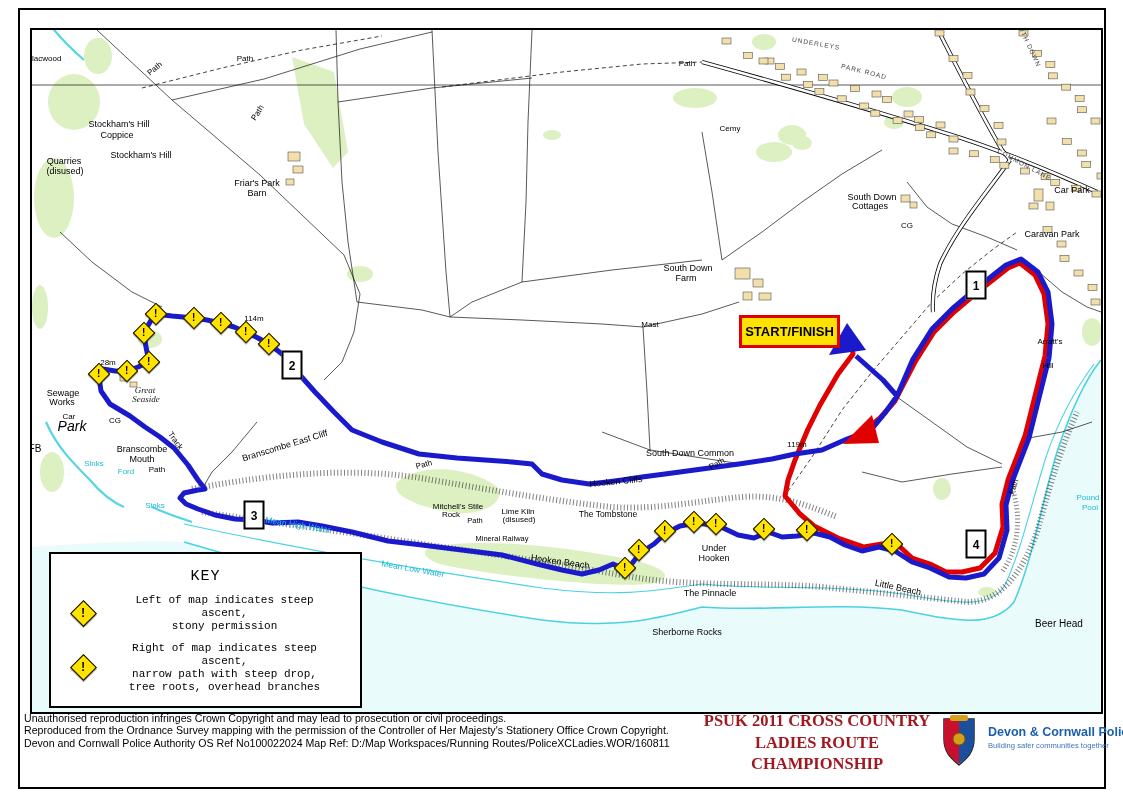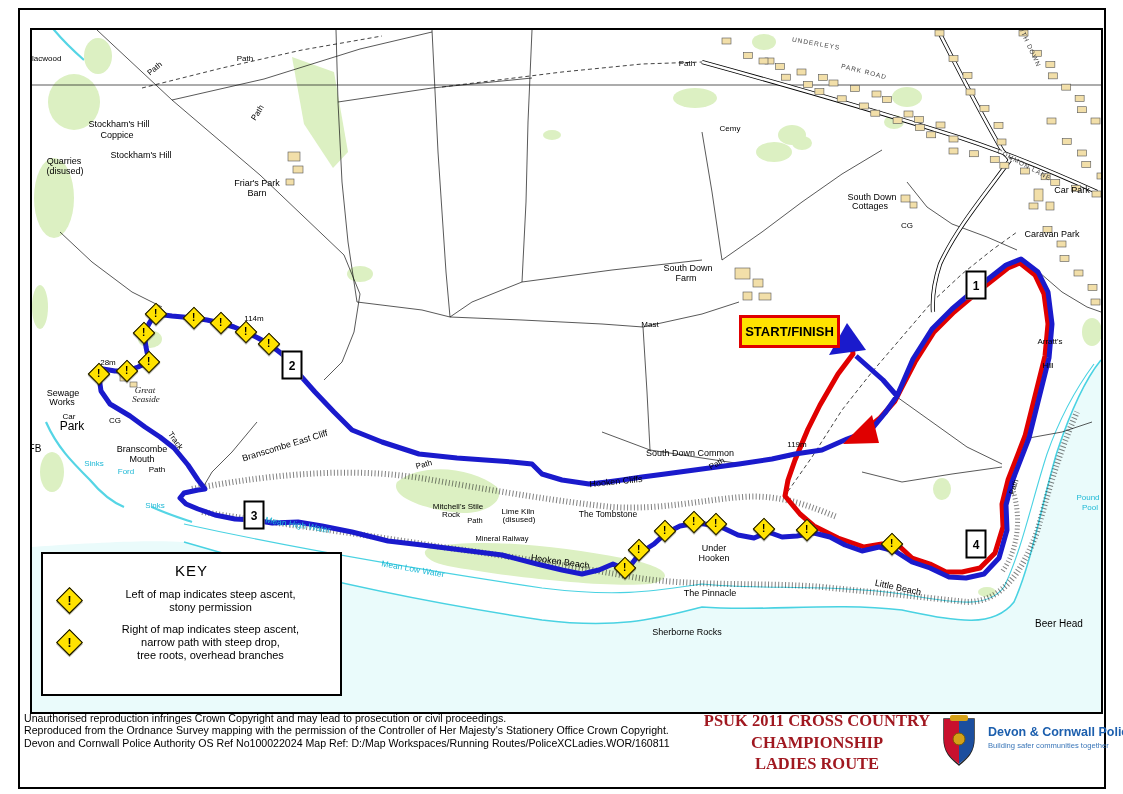--- a/index.html
+++ b/index.html
@@ -18,22 +18,22 @@
   .rmarker{position:absolute;width:17px;height:25px;background:#fff;border:2px solid #000;
         transform:translate(-50%,-50%);display:flex;align-items:center;justify-content:center;
         font-weight:bold;font-size:12px;z-index:6;}
   .wdiamond{position:absolute;width:14px;height:14px;background:#FFE200;border:1.5px solid #000;
         transform:translate(-50%,-50%) rotate(45deg);display:flex;align-items:center;
         justify-content:center;z-index:5;box-shadow:1px 1px 0 rgba(0,0,0,.35);}
   .wdiamond span{transform:rotate(-45deg);font-weight:bold;font-size:10px;line-height:1;}
   .startfinish{position:absolute;left:707px;top:285px;width:95px;height:27px;background:#FFE200;
         border:3px solid #E00000;display:flex;align-items:center;justify-content:center;
         font-weight:bold;font-size:13px;z-index:7;}
-  .keybox{position:absolute;left:9px;top:522px;width:297px;height:140px;background:#fff;
-        border:2px solid #000;z-index:8;padding:0;}
+  .keybox{position:absolute;left:17px;top:522px;width:297px;height:140px;background:#fff;
+        border:2px solid #000;z-index:8;padding:6px;font-family:Liberation Mono, monospace;}
   .keybox .ktitle{text-align:center;font-size:15px;letter-spacing:1px;margin-top:8px;}
   .krow{display:flex;align-items:center;margin-top:9px;}
   .kicon{width:52px;display:flex;align-items:center;justify-content:center;flex:0 0 52px;}
   .kdiamond{width:17px;height:17px;background:#FFE200;border:1.8px solid #000;transform:rotate(45deg);
         display:flex;align-items:center;justify-content:center;box-shadow:1px 1px 0 rgba(0,0,0,.35);}
   .kdiamond span{transform:rotate(-45deg);font-weight:bold;font-size:12px;line-height:1;}
   .ktext{flex:1;text-align:center;font-size:11px;line-height:1.18;padding-right:14px;}
   .copyblock{position:absolute;left:24px;top:712px;font-size:10.6px;line-height:12.4px;}
   .createdline{position:absolute;left:24px;top:757px;font-size:10.6px;text-decoration:underline;}
   .maptitle{position:absolute;left:678px;top:710px;width:278px;text-align:center;
@@ -243,21 +243,21 @@
         <div class="mlabel" style="left: 991px; top: 204px; margin-left: 29px;">Caravan Park</div>
         <div class="mlabel" style="left: 656px; top: 238px;">South Down</div>
         <div class="mlabel" style="left: 654px; top: 248px;">Farm</div>
         <div class="mlabel" style="left: 618px; top: 295px; font-size: 8px;">Mast</div>
         <div class="mlabel" style="left: 222px; top: 289px; font-size: 8px;">114m</div>
         <div class="mlabel" style="left: 76px; top: 333px; font-size: 8px;">28m</div>
         <div class="mlabel" style="left: 765px; top: 415px; font-size: 8px;">119m</div>
         <div class="mlabel" style="left: 31px; top: 363px;">Sewage</div>
         <div class="mlabel" style="left: 30px; top: 372px;">Works</div>
         <div class="mlabel" style="left: 37px; top: 387px; font-size: 8px;">Car</div>
-        <div class="mlabel" style="left: 40px; top: 396px; font-size: 12px;">Park</div>
+        <div class="mlabel" style="left: 40px; top: 396px; font-size: 14px; font-style: italic;">Park</div>
         <div class="mlabel antique" style="left: 113px; top: 360px;">Great</div>
         <div class="mlabel antique" style="left: 114px; top: 369px;">Seaside</div>
         <div class="mlabel" style="left: 83px; top: 391px; font-size: 8px;">CG</div>
         <div class="mlabel" style="left: 875px; top: 196px; font-size: 8px;">CG</div>
         <div class="mlabel" style="left: 110px; top: 419px;">Branscombe</div>
         <div class="mlabel" style="left: 110px; top: 429px;">Mouth</div>
         <div class="mlabel" style="left: 143px; top: 411px; font-size: 8px; transform: translate(-50%, -50%) rotate(55deg);">Track</div>
         <div class="mlabel" style="left: 125px; top: 440px; font-size: 8px;">Path</div>
         <div class="mlabel water" style="left: 94px; top: 442px; font-size: 8px;">Ford</div>
         <div class="mlabel water" style="left: 62px; top: 434px; font-size: 8px;">Sinks</div>
@@ -350,22 +350,22 @@
   <div class="outer-frame"></div>
 
   <div class="copyblock">
     <div>Unauthorised reproduction infringes Crown Copyright and may lead to prosecution or civil proceedings.</div>
     <div>Reproduced from the Ordnance Survey mapping with the permission of the Controller of Her Majesty's Stationery Office Crown Copyright.</div>
     <div>Devon and Cornwall Police Authority OS Ref No100022024   Map Ref: D:/Map Workspaces/Running  Routes/PoliceXCLadies.WOR/160811</div>
   </div>
 
   <div class="maptitle">
     <div>PSUK 2011 CROSS COUNTRY</div>
+    <div>LADIES ROUTE</div>
     <div>CHAMPIONSHIP</div>
-    <div>LADIES ROUTE</div>
   </div>
 
   <div class="logo">
     <svg width="42" height="54" viewBox="0 0 42 54">
       <path d="M6,4 h30 v20 c0,14 -8,20 -15,26 c-7,-6 -15,-12 -15,-26 Z" fill="#fff" stroke="#222" stroke-width="1.5"></path>
       <path d="M6,4 h15 v45 c-7,-6 -15,-11 -15,-25 Z" fill="#C8102E"></path>
       <path d="M21,4 h15 v20 c0,14 -8,19 -15,25 Z" fill="#1C4E9E"></path>
       <rect x="12" y="0" width="18" height="6" rx="2" fill="#D4A017"></rect>
       <circle cx="21" cy="24" r="6" fill="#D4A017" stroke="#7a5c00" stroke-width="1"></circle>
     </svg>

